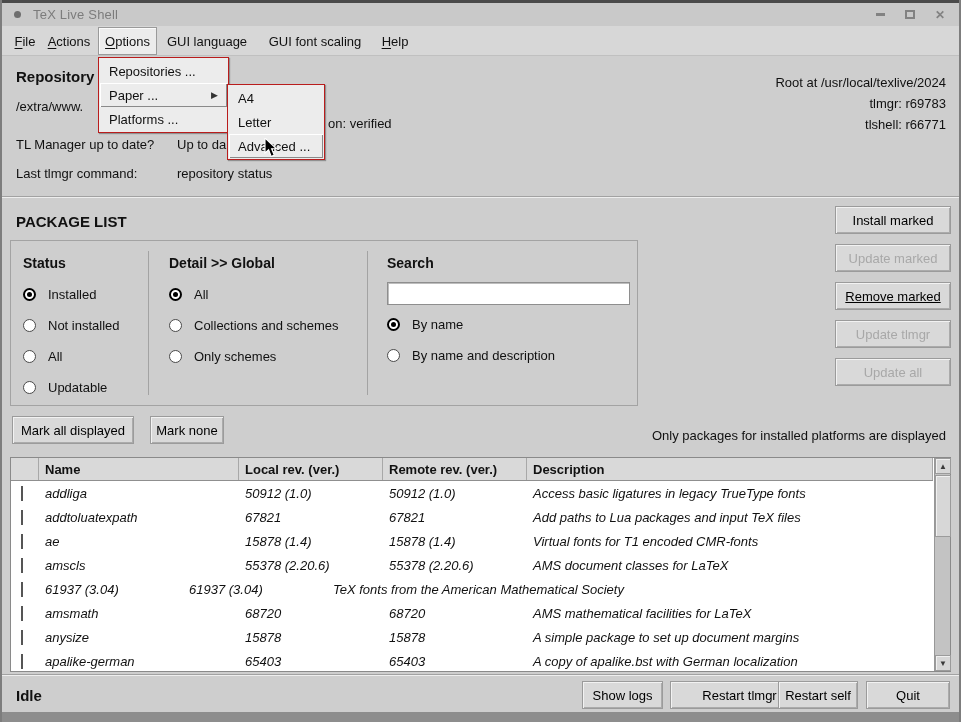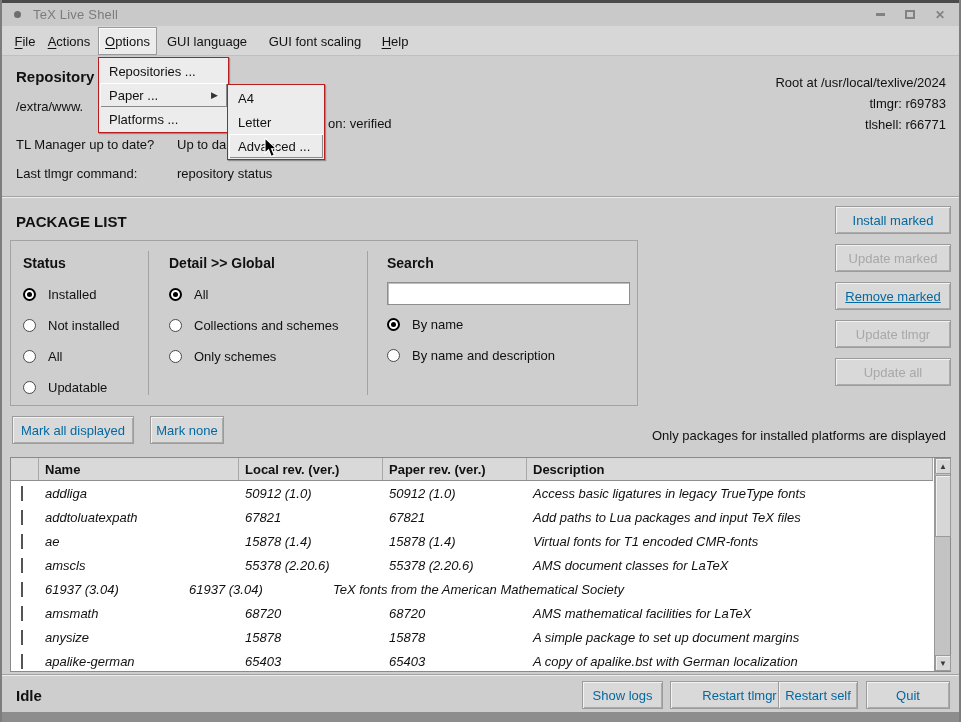--- a/index.html
+++ b/index.html
@@ -42,21 +42,21 @@
   .vsep { position:absolute; top:10px; bottom:10px; width:1px; background:#a3a3a3; }
   .fhead { position:absolute; top:14px; font-weight:bold; font-size:14px; }
   .opts { position:absolute; }
   .opt { height:31px; display:flex; align-items:center; gap:12px; }
   .radio { width:13px; height:13px; border-radius:50%; background:#fff; border:1px solid #4a4a4a; position:relative; flex:none; }
   .radio.sel { border:2px solid #000; }
   .radio.sel::after { content:""; position:absolute; left:2px; top:2px; width:5px; height:5px; border-radius:50%; background:#000; }
   .searchbox { position:absolute; height:23px; background:#fff; border:1px solid #8e8e8e; box-shadow:inset 1px 1px 0 #bdbdbd; }
 
   
-  .btn { background:#d9d9d9; border:1px solid #9b9b9b; box-shadow:inset 1px 1px 0 #f2f2f2, inset -1px -1px 0 #ababab; display:flex; align-items:center; justify-content:center; font-size:13px; color:#0369a1; position:absolute; height:28px; }
+  .btn { background:#d9d9d9; border:1px solid #9b9b9b; box-shadow:inset 1px 1px 0 #f2f2f2, inset -1px -1px 0 #ababab; display:flex; align-items:center; justify-content:center; font-size:13px; color:#000000; position:absolute; height:28px; }
   .btn.disabled { color:#a8a8a8; }
   .actbtn { left:833px; width:116px; }
 
   .note { position:absolute; right:13px; top:428px; font-size:13px;margin-left:36px; }
 
   
   .tablewrap { position:absolute; left:8px; top:457px; width:941px; height:215px; border:1px solid #8a8a8a; background:#fff; }
   .thead { position:absolute; left:0; top:0; right:17px; height:23px; background:#d9d9d9; border-bottom:1px solid #8f8f8f; display:flex; }
   .th { display:flex; align-items:center; padding-left:6px; font-weight:bold; font-size:13px; border-right:1px solid #a8a8a8; overflow:hidden; white-space:nowrap; }
   .tbody { position:absolute; left:0; top:23px; right:17px; bottom:0; background:#fff; overflow:hidden; }
@@ -195,21 +195,21 @@
       <div class="btn" style="top: 416px; left: 10px; width: 122px;">Mark all displayed</div>
       <div class="btn" style="top: 416px; left: 148px; width: 74px;">Mark none</div>
     </div>
   <div class="note">Only packages for installed platforms are displayed</div>
 
   <div class="tablewrap">
     <div class="thead" id="thead">
         <div class="th c0"></div>
         <div class="th c1">Name</div>
         <div class="th c2">Local rev. (ver.)</div>
-        <div class="th c3">Paper rev. (ver.)</div>
+        <div class="th c3">Remote rev. (ver.)</div>
         <div class="th c4">Description</div>
       </div>
     <div class="tbody" id="tbody">
         <div class="tr">
           <div class="td c0"><span class="cb"></span></div>
           <div class="td c1">addliga</div>
           <div class="td c2">50912 (1.0)</div>
           <div class="td c3">50912 (1.0)</div>
           <div class="td c4">Access basic ligatures in legacy TrueType fonts</div>
         </div>

